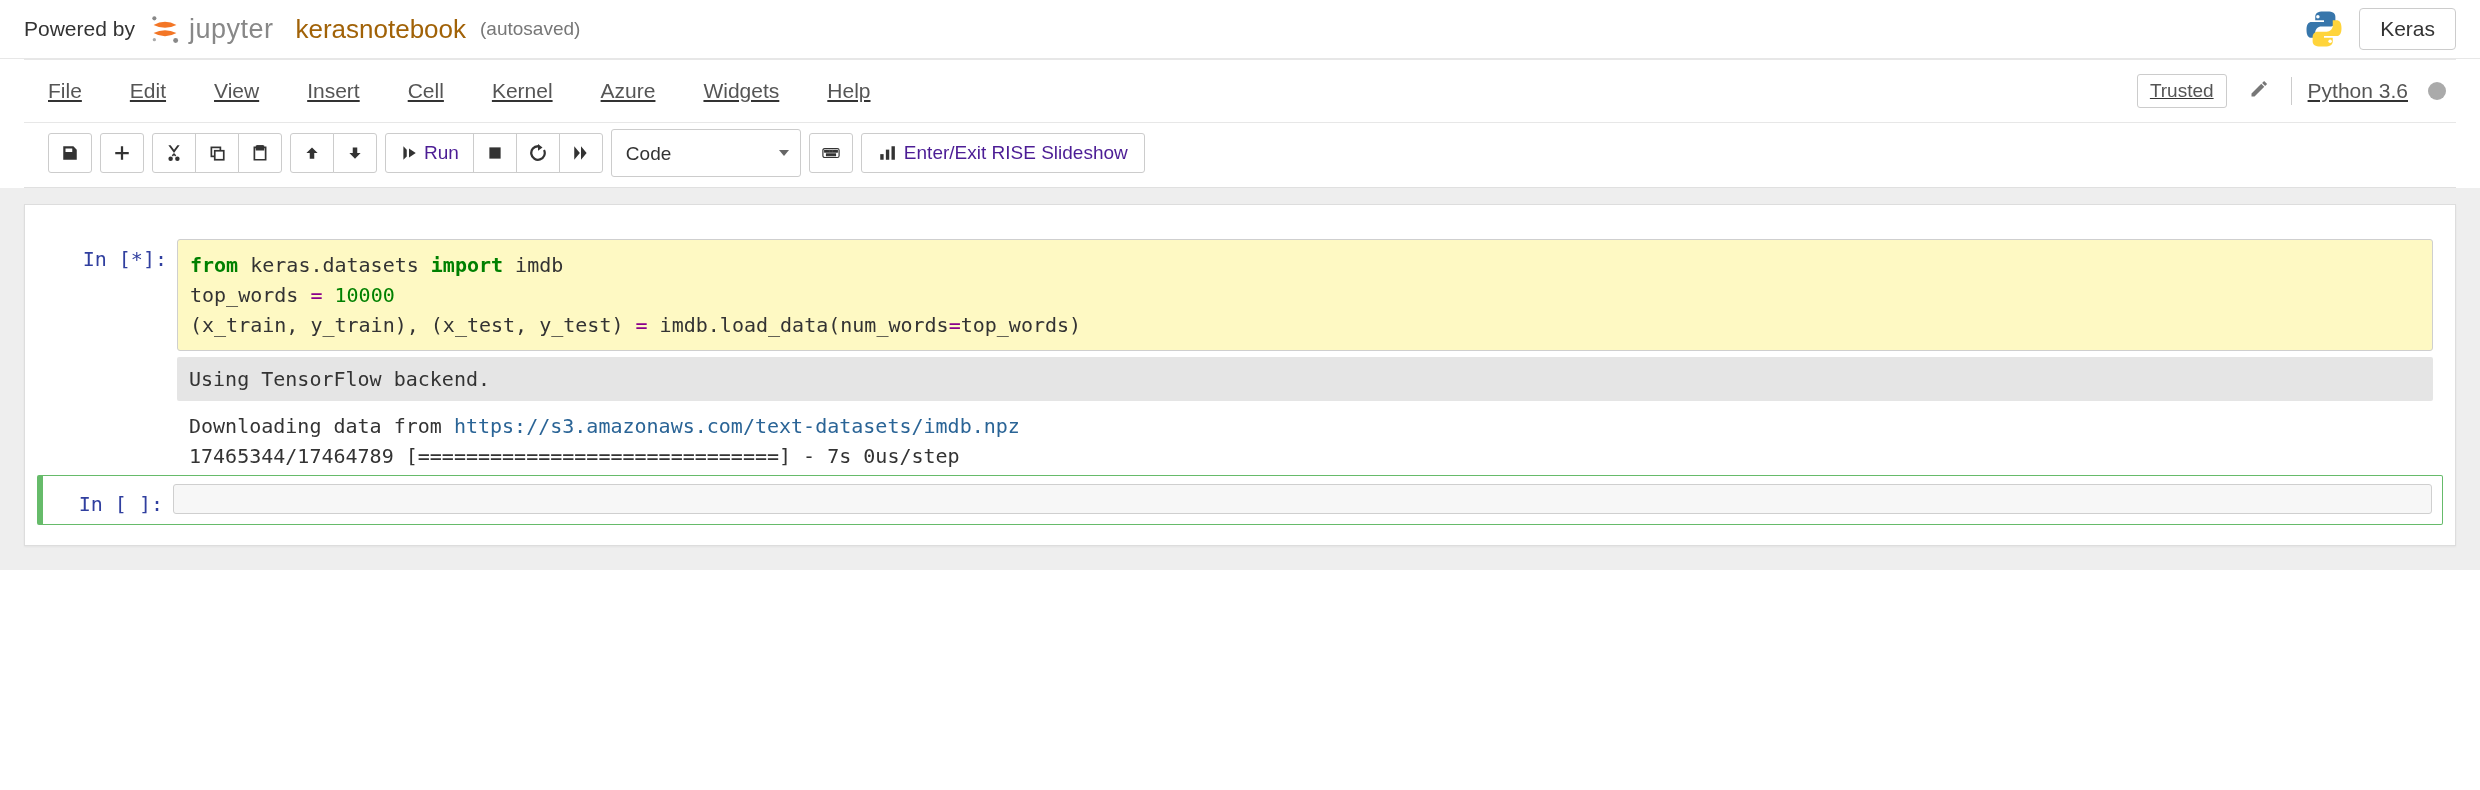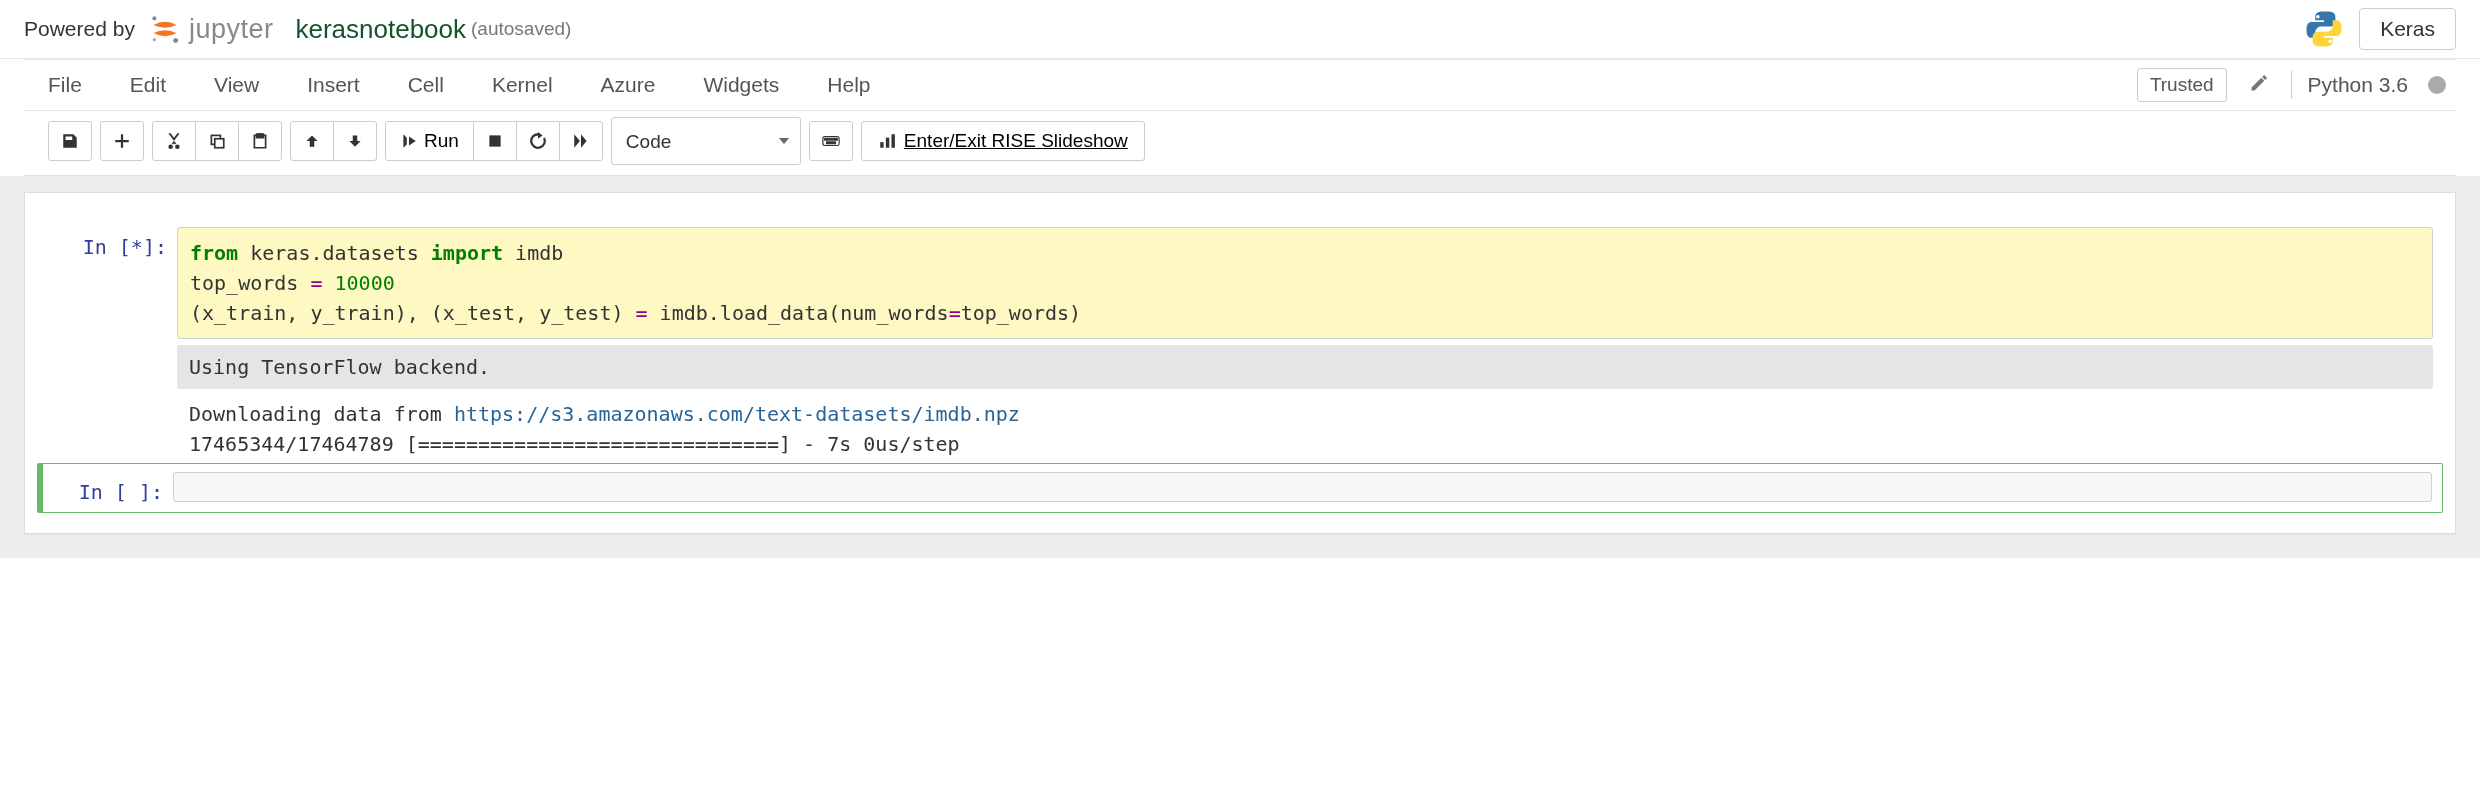--- a/index.html
+++ b/index.html
@@ -4,51 +4,51 @@
 <style>
   * { box-sizing: border-box; }
   html, body { margin: 0; padding: 0; font-family: "Helvetica Neue", Helvetica, Arial, sans-serif; font-size: 21px; color: #333; background: #fff; }
 
   
   .header { display: flex; align-items: center; padding: 8px 24px; border-bottom: 1px solid #e7e7e7; }
   .powered-by { color: #333; font-size: 21px; margin-right: 12px; }
   .jupyter-logo { display: flex; align-items: center; margin-right: 22px; }
   .jupyter-logo svg { width: 36px; height: 36px; margin-right: 6px; }
   .jupyter-word { color: #888; font-size: 27px; letter-spacing: 0.5px; }
-  .notebook-name { font-size: 26px; color: #14532d; margin-right: 5px; }
+  .notebook-name { font-size: 26px; color: #a16207; margin-right: 14px; }
   .autosave { color: #777; font-size: 19px; }
   .header-right { margin-left: auto; display: flex; align-items: center; gap: 14px; }
   .python-logo svg { width: 42px; height: 42px; display: block; }
   .keras-btn { border: 1px solid #ccc; border-radius: 4px; padding: 8px 20px; font-size: 21px; background: #fff; color: #333; cursor: pointer; }
 
   
   .menubar-wrap { background: #fff; padding: 0 24px; }
-  .menubar { display: flex; align-items: center; border: 1px solid #e7e7e7; border-left: none; border-right: none; height: 52px; }
+  .menubar { display: flex; align-items: center; border: 1px solid #e7e7e7; border-left: none; border-right: none; height: 64px; text-decoration: underline; }
   .menu-item { padding: 0 24px; color: #555; font-size: 21px; cursor: pointer; line-height: 52px; }
   .menubar-right { margin-left: auto; display: flex; align-items: center; gap: 12px; padding-right: 10px; }
   .trusted { border: 1px solid #ccc; border-radius: 3px; padding: 5px 12px; font-size: 19px; color: #555; }
   .edit-icon { color: #777; padding: 0 10px; }
   .divider { width: 1px; height: 28px; background: #ccc; }
   .kernel-name { color: #555; font-size: 21px; margin-left: 4px; }
   .kernel-dot { width: 18px; height: 18px; border-radius: 50%; background: #aaa; margin-left: 8px; }
 
   
   .toolbar-wrap { background: #fff; padding: 6px 24px 10px; border-bottom: 1px solid #e0e0e0; }
   .toolbar { display: flex; align-items: center; gap: 8px; }
   .tb-group { display: flex; gap: 0; }
-  .tb-btn { border: 1px solid #ccc; background: #fff; height: 40px; min-width: 44px; padding: 0 12px; display: flex; align-items: center; justify-content: center; border-radius: 3px; cursor: pointer; color: #000000; font-size: 19px; }
+  .tb-btn { border: 1px solid #ccc; background: #fff; height: 40px; min-width: 44px; padding: 0 12px; display: flex; align-items: center; justify-content: center; border-radius: 3px; cursor: pointer; color: #4c1d95; font-size: 19px; }
   .tb-group .tb-btn { border-radius: 0; margin-left: -1px; }
   .tb-group .tb-btn:first-child { border-top-left-radius: 3px; border-bottom-left-radius: 3px; margin-left: 0; }
   .tb-group .tb-btn:last-child { border-top-right-radius: 3px; border-bottom-right-radius: 3px; }
   .tb-btn svg { width: 18px; height: 18px; }
   .run-btn { gap: 6px; padding: 0 14px; }
   .cell-type { border: 1px solid #ccc; background: #fff; height: 48px; padding: 0 30px 0 14px; font-size: 19px; color: #333; border-radius: 3px; appearance: none; -webkit-appearance: none; position: relative; min-width: 190px; }
   .select-wrap { position: relative; }
   .select-wrap::after { content: ""; position: absolute; right: 12px; top: 50%; width: 0; height: 0; border-left: 5px solid transparent; border-right: 5px solid transparent; border-top: 6px solid #666; transform: translateY(-50%); pointer-events: none; }
-  .rise { gap: 8px; padding: 0 16px; text-decoration: underline; }
+  .rise { gap: 8px; padding: 0 16px; }
 
   
   .nb-area { background: #eee; padding: 16px 24px 24px; }
   .nb-container { background: #fff; border: 1px solid #ddd; padding: 30px 12px 20px; box-shadow: 0 1px 2px rgba(0,0,0,0.05); }
 
   .cell { display: flex; padding: 4px 10px; }
   .prompt { width: 130px; text-align: right; padding: 8px 10px 0 0; font-family: "Menlo", "Monaco", "Consolas", monospace; font-size: 20px; color: #303F9F; flex-shrink: 0; }
   .input-area { flex: 1; }
   .code-box { border: 1px solid #cfcfcf; background: #fef9c3; border-radius: 3px; padding: 10px 12px; font-family: "Menlo", "Monaco", "Consolas", monospace; font-size: 20px; line-height: 1.5; white-space: pre; overflow-x: auto; }
   .k-green { color: #008000; font-weight: bold; }

